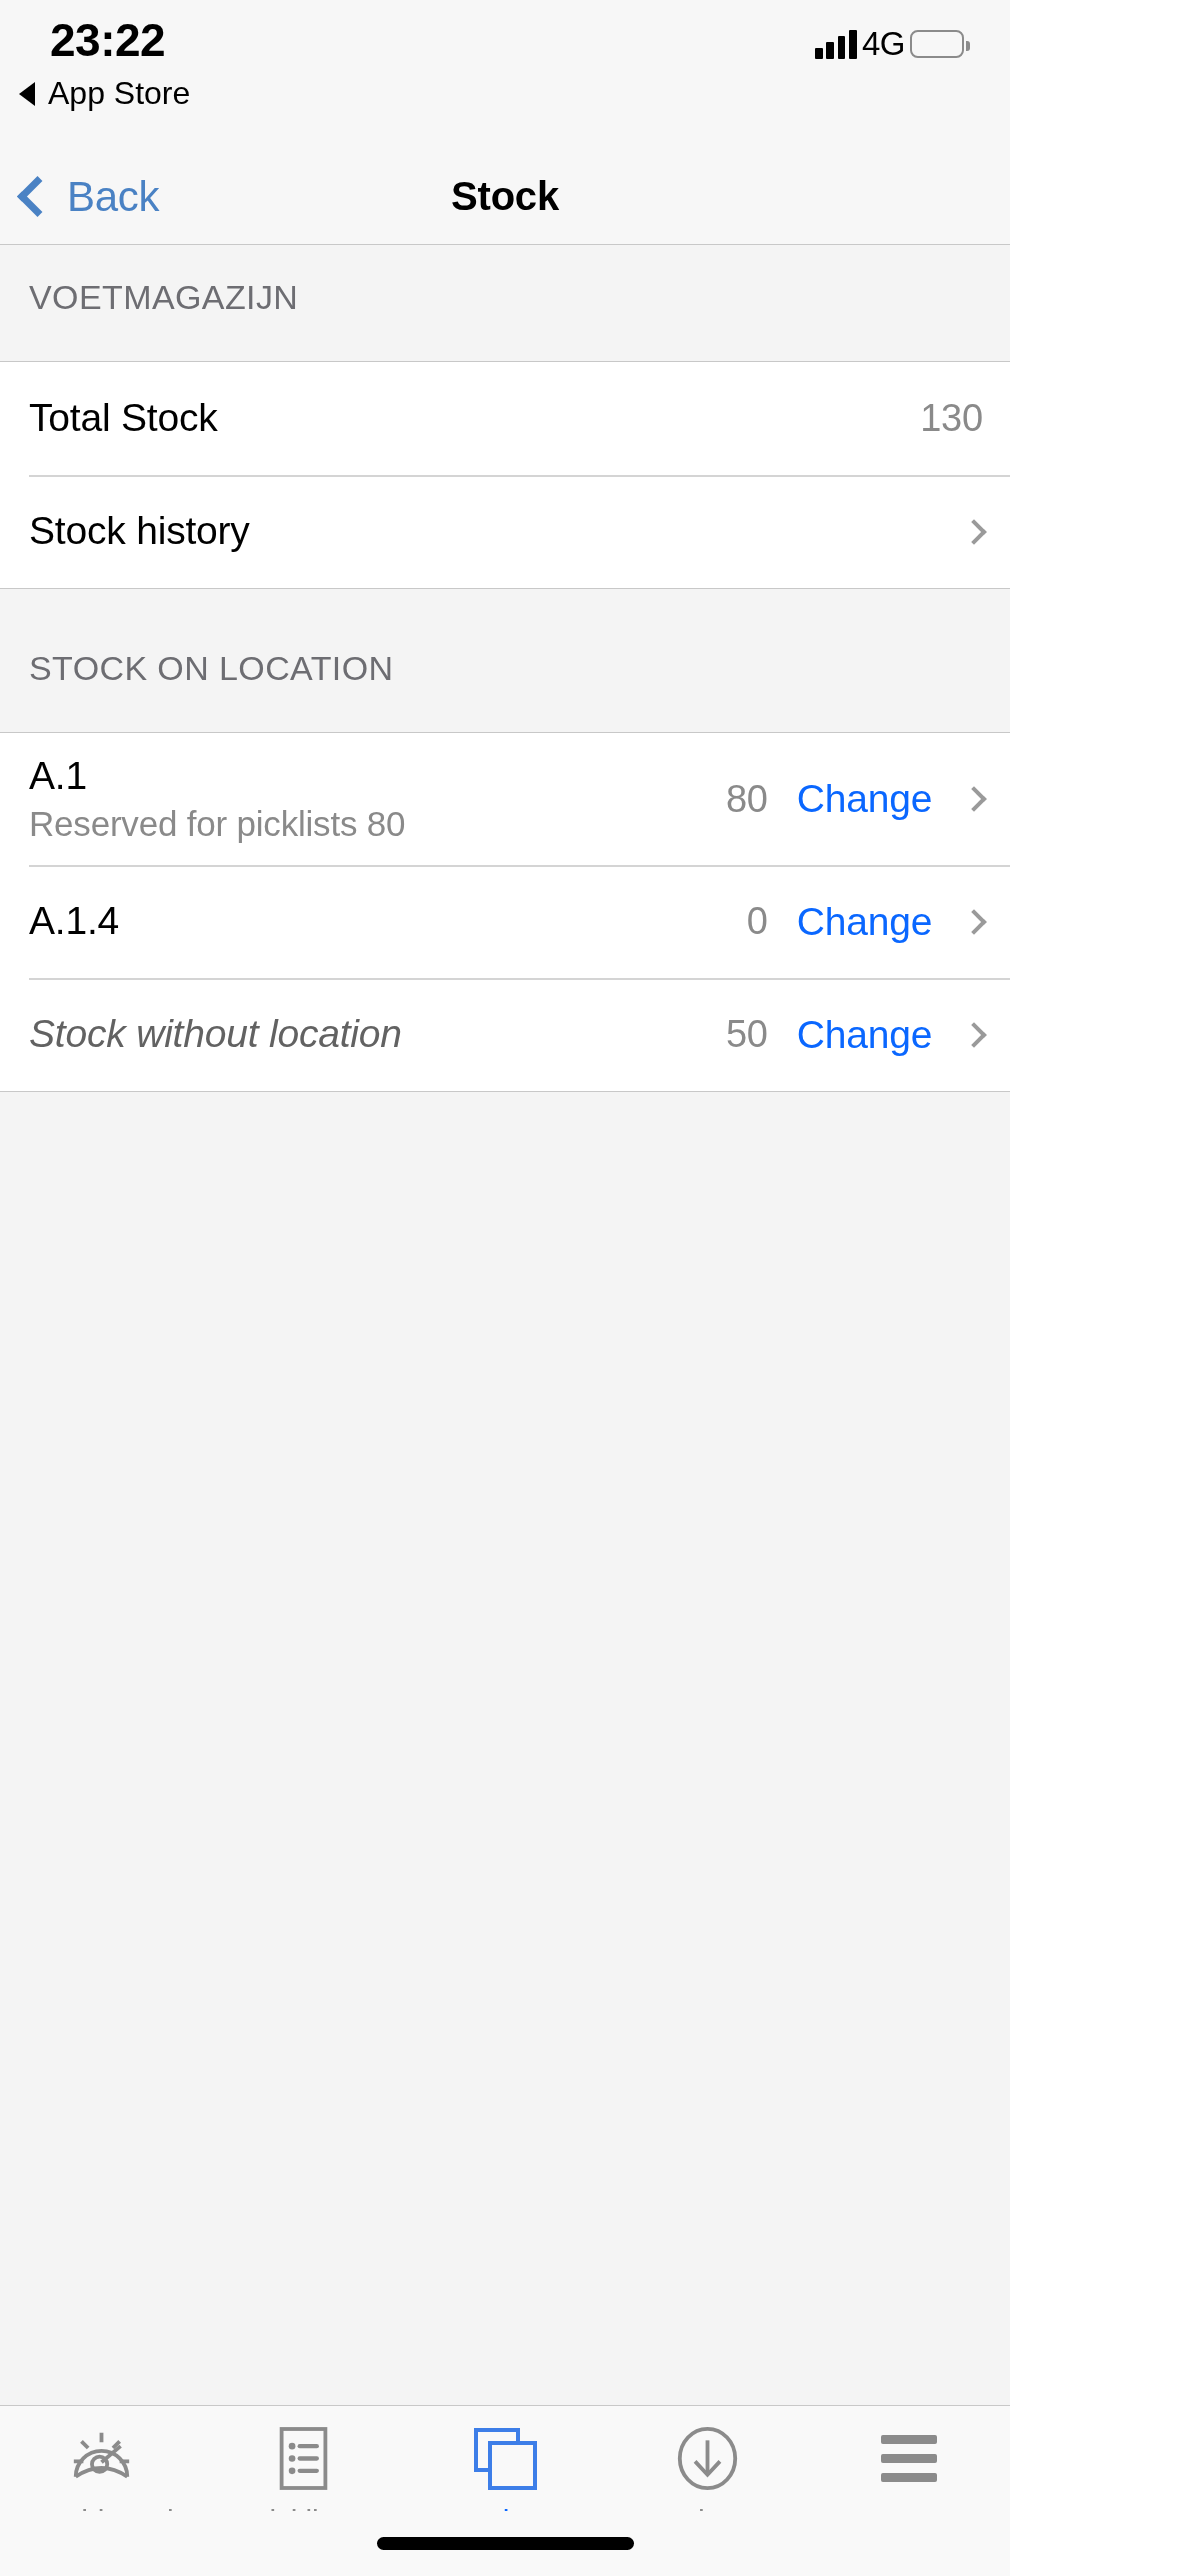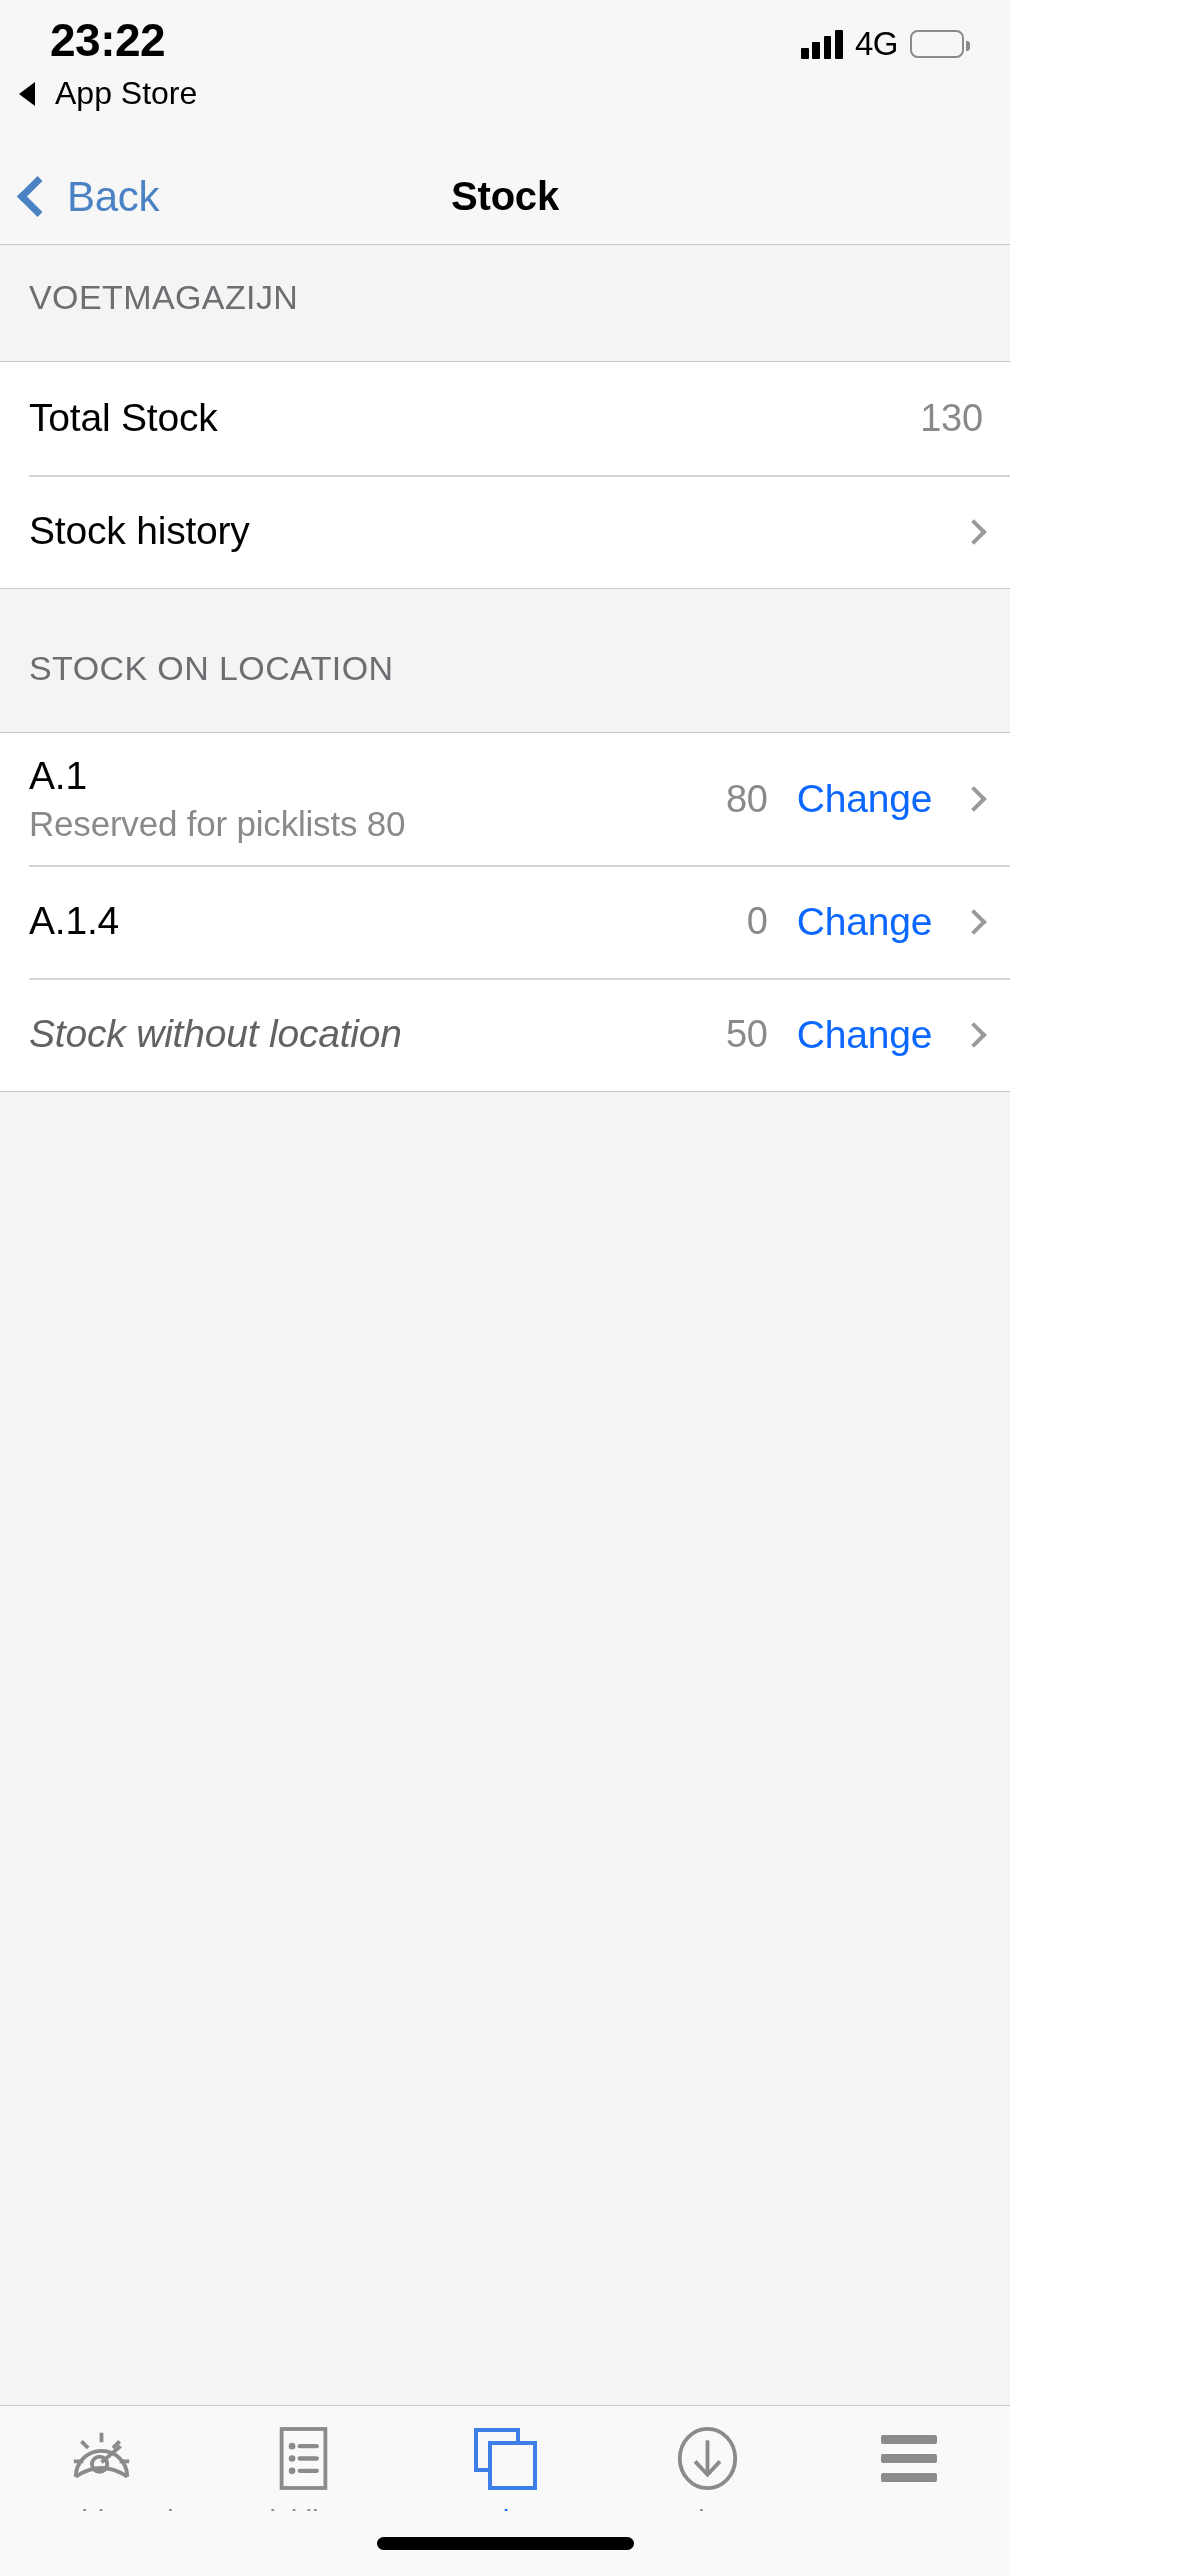--- a/index.html
+++ b/index.html
@@ -37,38 +37,38 @@
     font-weight: bold;
     letter-spacing: -0.5px;
     color: #000;
   }
   .status-appstore {
     position: absolute;
     left: 19px;
     top: 75px;
     display: flex;
     align-items: center;
-    gap: 20px;
+    gap: 13px;
     font-size: 32px;
     color: #000;
   }
   .status-appstore .tri {
     width: 0; height: 0;
     border-top: 12.5px solid transparent;
     border-bottom: 12.5px solid transparent;
     border-right: 16.3px solid #000;
     display: block;
   }
   .status-right {
     position: absolute;
     right: 46px;
     top: 25px;
     display: flex;
     align-items: center;
-    gap: 12px;
+    gap: 5px;
   }
   .signal-bars { display: flex; align-items: flex-end; gap: 3.8px; height: 29px; }
   .signal-bars i { display: block; width: 7.7px; background: #000; border-radius: 1px; }
   .signal-bars i:nth-child(1) { height: 10.5px; }
   .signal-bars i:nth-child(2) { height: 17px; }
   .signal-bars i:nth-child(3) { height: 23px; }
   .signal-bars i:nth-child(4) { height: 29px; }
   .carrier-label { font-size: 33px; color: #000; letter-spacing: -0.5px; }
   .battery {
     position: relative;

